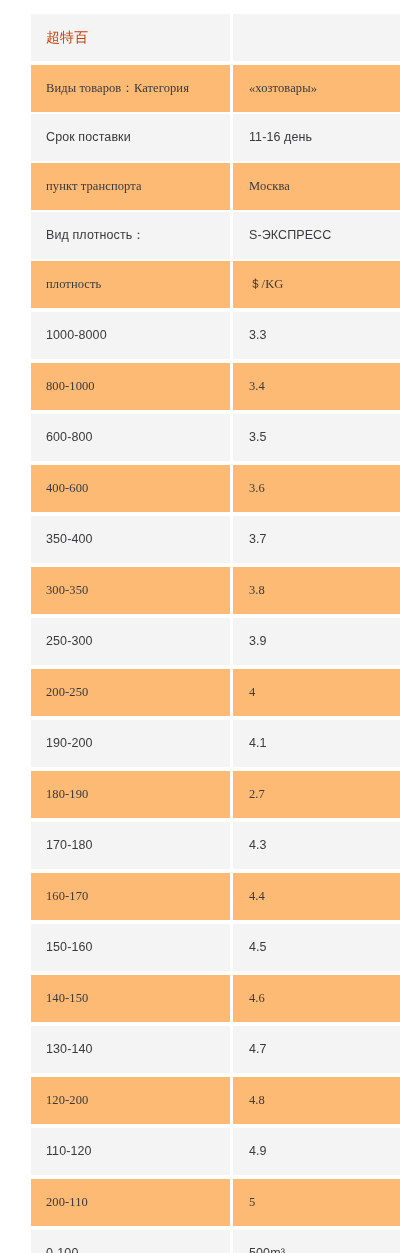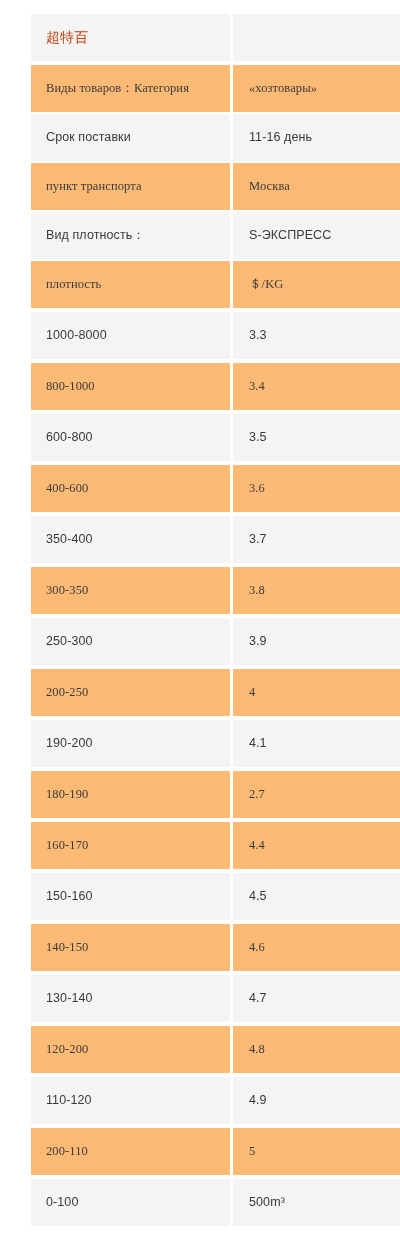--- a/index.html
+++ b/index.html
@@ -129,20 +129,24 @@
         <div class="cell value">4</div>
       </div>
       <div class="row">
         <div class="cell label">190-200</div>
         <div class="cell value">4.1</div>
       </div>
       <div class="row alt">
         <div class="cell label">180-190</div>
         <div class="cell value">2.7</div>
       </div>
+      <div class="row">
+        <div class="cell label">170-180</div>
+        <div class="cell value">4.3</div>
+      </div>
       <div class="row alt">
         <div class="cell label">160-170</div>
         <div class="cell value">4.4</div>
       </div>
       <div class="row">
         <div class="cell label">150-160</div>
         <div class="cell value">4.5</div>
       </div>
       <div class="row alt">
         <div class="cell label">140-150</div>

